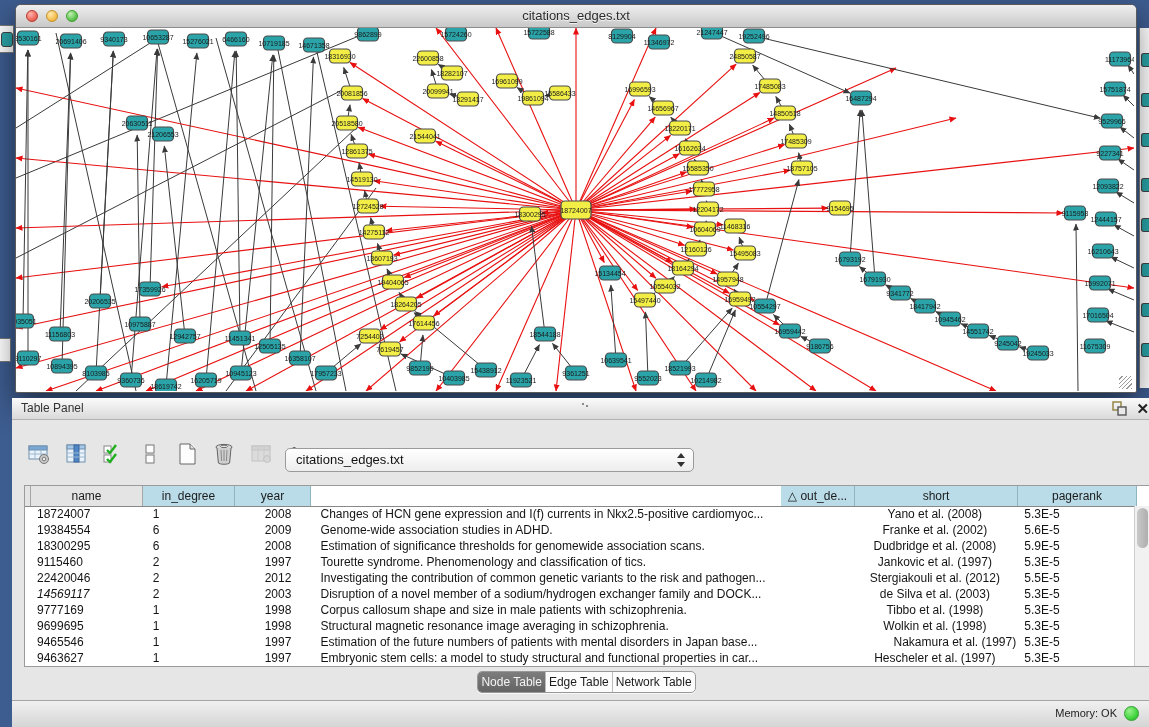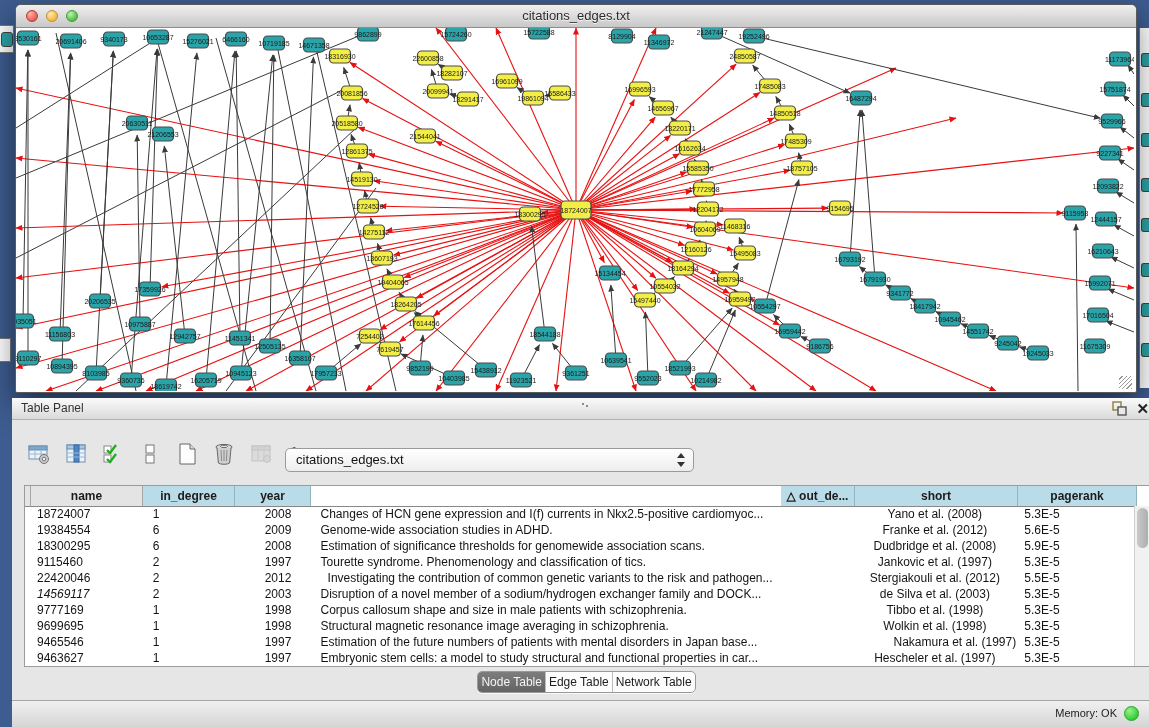--- a/index.html
+++ b/index.html
@@ -43,21 +43,21 @@
   .fx .paren{font-size:12px;font-style:italic;}
   .dropdown{position:absolute;left:273px;top:50px;width:397px;height:22px;border:1px solid #9a9a9a;border-radius:5px;
     background:linear-gradient(#ffffff,#ededed);font-size:13px;color:#111;line-height:22px;padding-left:10px;box-sizing:content-box;cursor:pointer;}
   .dd-arrows{position:absolute;right:8px;top:3px;width:9px;height:16px;}
   .dd-arrows:before{content:"";position:absolute;left:1px;top:1px;border:4px solid transparent;border-bottom:5px solid #333;border-top:none;}
   .dd-arrows:after{content:"";position:absolute;left:1px;bottom:1px;border:4px solid transparent;border-top:5px solid #333;border-bottom:none;}
   
   .tablewrap{position:absolute;left:12px;top:87px;width:1128px;height:182px;border:1px solid #9b9b9b;background:#fff;box-sizing:border-box;}
   .thead{display:flex;height:20px;border-bottom:1px solid #888;}
   .th{box-sizing:border-box;background:#b9dce8;border-right:1px solid #8fb4c2;font-size:12px;color:#1c1c1c;
-    text-align:center;line-height:20px;overflow:hidden;white-space:nowrap;cursor:pointer;font-weight:bold;}
+    text-align:center;line-height:20px;overflow:hidden;white-space:nowrap;cursor:pointer;}
   .th.corner,.th.namecol{background:#e4e4e4;border-right:1px solid #a6a6a6;}
   .tbody{position:absolute;left:0;top:20px;right:16px;bottom:0;overflow:hidden;}
   .tr{display:flex;height:16px;cursor:default;}
   .td{box-sizing:border-box;font-size:12px;color:#141414;line-height:16px;white-space:nowrap;overflow:hidden;}
   .td.c-name{padding-left:6px;}
   .td.c-deg{padding-left:10px;}
   .td.c-year{padding-left:30px;}
   .td.c-title{padding-left:10px;}
   .td.c-out{padding-left:6px;margin-top:48px;}
   .td.c-short{text-align:center;}
@@ -851,21 +851,21 @@
           <div class="td c-short" style="width: 163px;">Yano et al. (2008)</div>
           <div class="td c-rank" style="width: 119px;">5.3E-5</div>
         </div>
         <div class="tr">
           <div class="td" style="width: 6px;"></div>
           <div class="td c-name" style="width: 112px;">19384554</div>
           <div class="td c-deg" style="width: 92px;">6</div>
           <div class="td c-year" style="width: 76px;">2009</div>
           <div class="td c-title" style="width: 470px;">Genome-wide association studies in ADHD.</div>
           <div class="td c-out" style="width: 74px;">0</div>
-          <div class="td c-short" style="width: 163px;">Franke et al. (2012)</div>
+          <div class="td c-short" style="width: 163px;">Franke et al. (2002)</div>
           <div class="td c-rank" style="width: 119px;">5.6E-5</div>
         </div>
         <div class="tr">
           <div class="td" style="width: 6px;"></div>
           <div class="td c-name" style="width: 112px;">18300295</div>
           <div class="td c-deg" style="width: 92px;">6</div>
           <div class="td c-year" style="width: 76px;">2008</div>
           <div class="td c-title" style="width: 470px;">Estimation of significance thresholds for genomewide association scans.</div>
           <div class="td c-out" style="width: 74px;">0</div>
           <div class="td c-short" style="width: 163px;">Dudbridge et al. (2008)</div>
@@ -879,21 +879,21 @@
           <div class="td c-title" style="width: 470px;">Tourette syndrome. Phenomenology and classification of tics.</div>
           <div class="td c-out" style="width: 74px;">0</div>
           <div class="td c-short" style="width: 163px;">Jankovic et al. (1997)</div>
           <div class="td c-rank" style="width: 119px;">5.3E-5</div>
         </div>
         <div class="tr">
           <div class="td" style="width: 6px;"></div>
           <div class="td c-name" style="width: 112px;">22420046</div>
           <div class="td c-deg" style="width: 92px;">2</div>
           <div class="td c-year" style="width: 76px;">2012</div>
-          <div class="td c-title" style="width: 470px; text-align: center;">Investigating the contribution of common genetic variants to the risk and pathogen...</div>
+          <div class="td c-title" style="width: 470px;">Investigating the contribution of common genetic variants to the risk and pathogen...</div>
           <div class="td c-out" style="width: 74px;">0</div>
           <div class="td c-short" style="width: 163px;">Stergiakouli et al. (2012)</div>
           <div class="td c-rank" style="width: 119px;">5.5E-5</div>
         </div>
         <div class="tr">
           <div class="td" style="width: 6px;"></div>
           <div class="td c-name" style="width: 112px; font-style: italic;">14569117</div>
           <div class="td c-deg" style="width: 92px;">2</div>
           <div class="td c-year" style="width: 76px;">2003</div>
           <div class="td c-title" style="width: 470px;">Disruption of a novel member of a sodium/hydrogen exchanger family and DOCK...</div>

